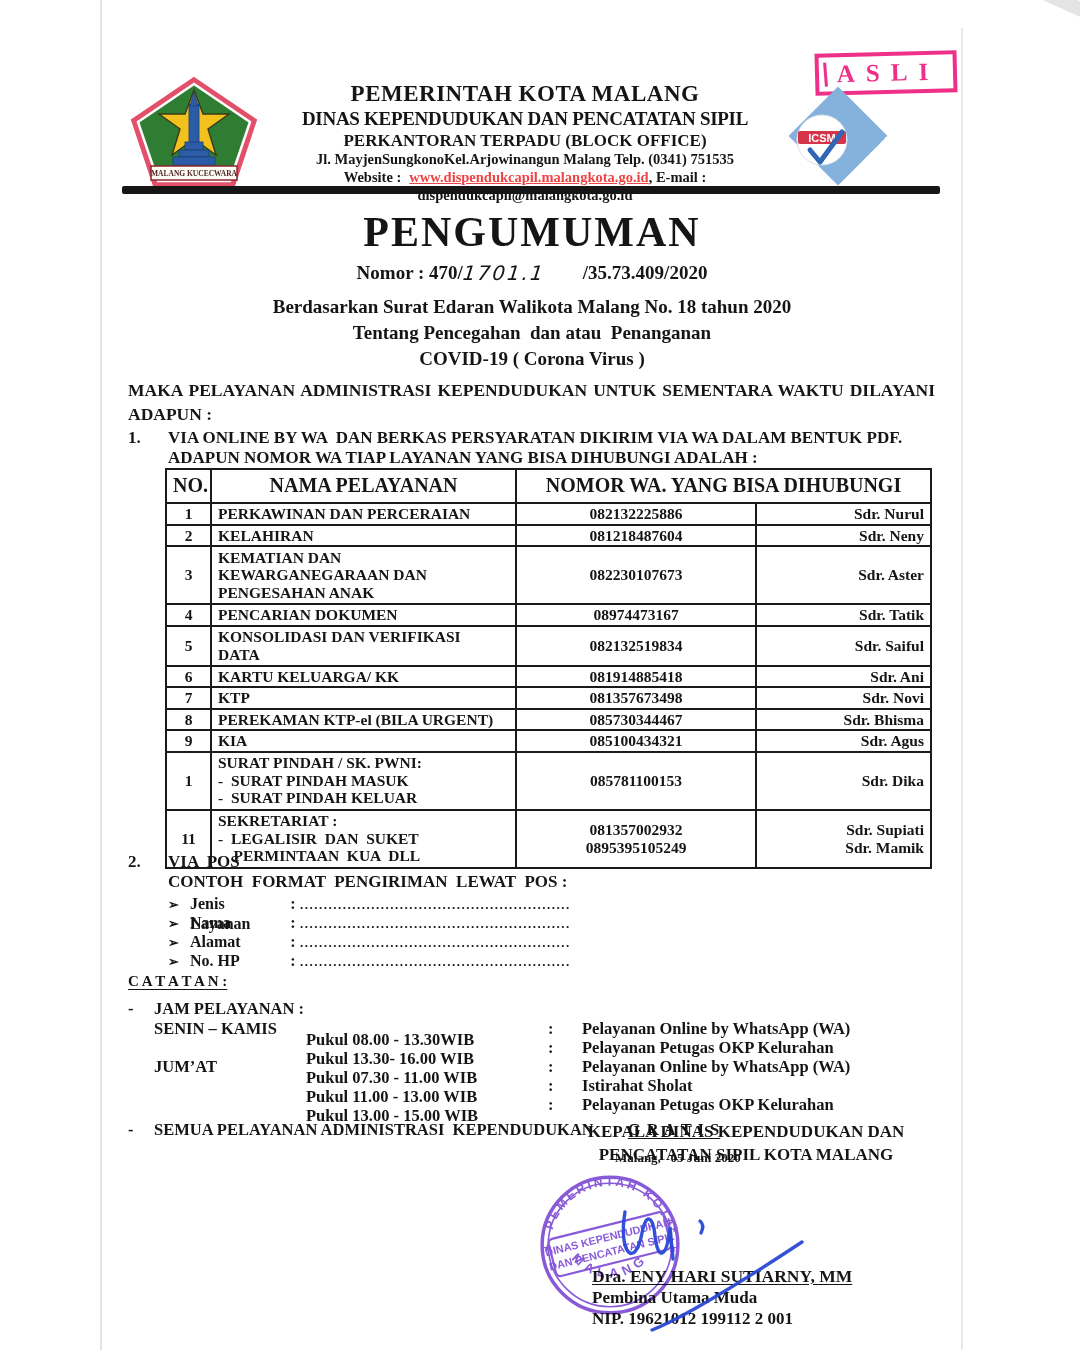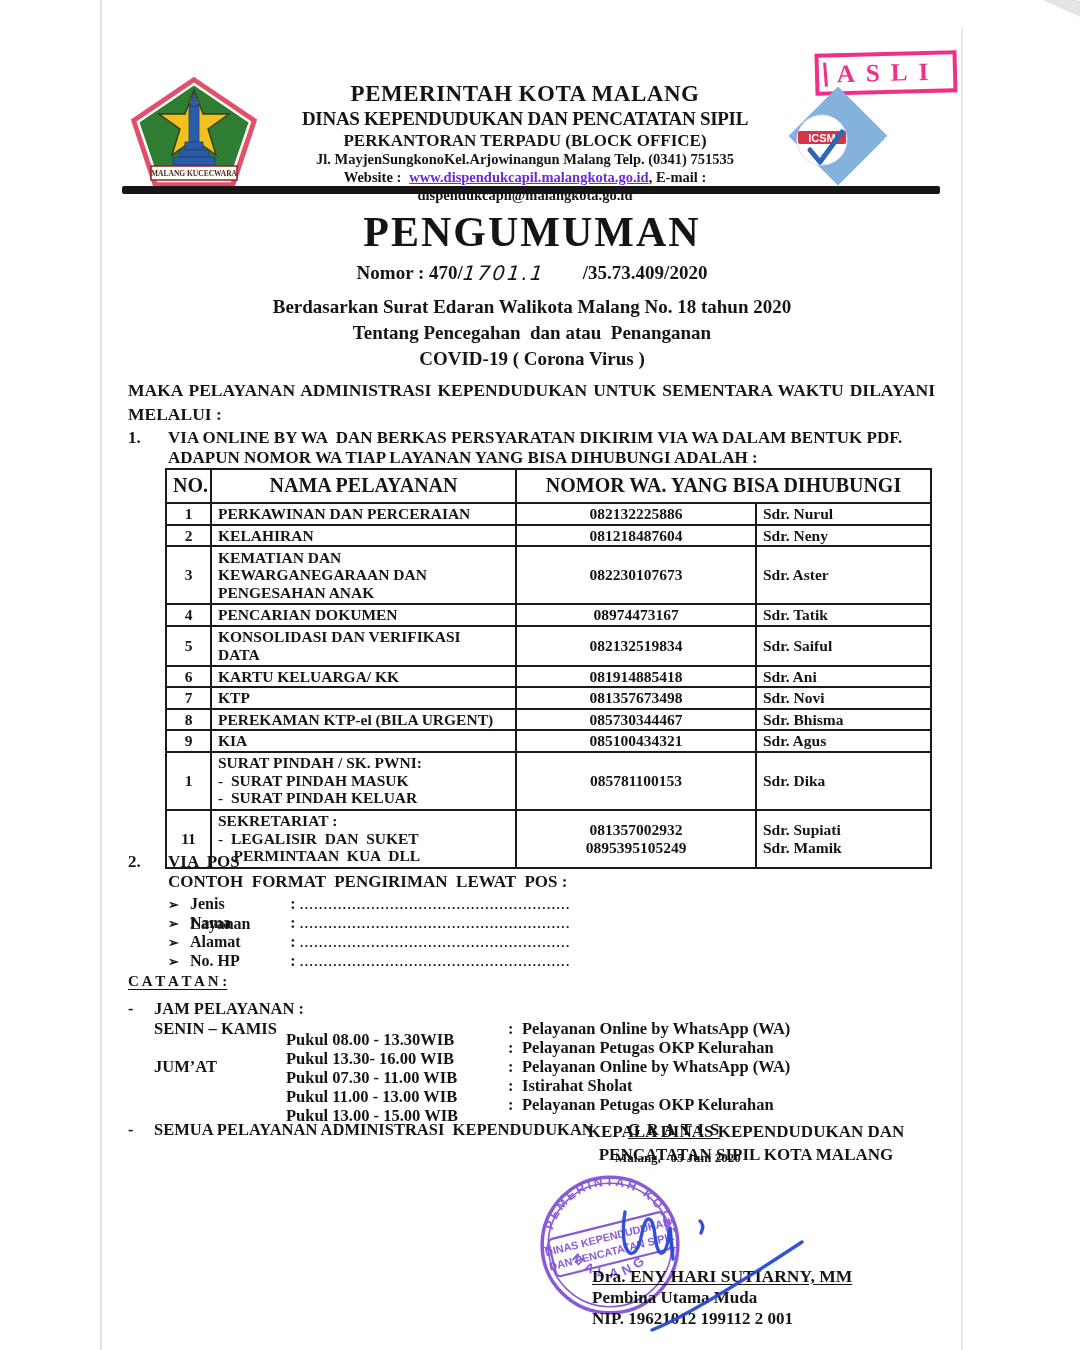--- a/index.html
+++ b/index.html
@@ -13,21 +13,21 @@
   .scan-smudge{position:absolute;left:1032px;top:-6px;width:60px;height:14px;background:#c9c9c9;opacity:.5;transform:rotate(24deg);}
 
   
   .logo{position:absolute;left:128px;top:76px;width:132px;height:112px;}
   .head-text{position:absolute;left:255px;top:80px;width:540px;text-align:center;font-weight:bold;}
   .h-l1{font-size:23px;line-height:27px;letter-spacing:.5px;}
   .h-l2{font-size:19px;line-height:24px;letter-spacing:-.3px;}
   .h-l3{font-size:17px;line-height:20px;}
   .h-l4{font-size:14.5px;line-height:17px;}
   .h-l5{font-size:14.5px;line-height:18px;}
-  .weblink{color:#6d28d9;text-decoration:underline;margin-left:8px;}
+  .weblink{color:#ef4444;text-decoration:underline;margin-left:8px;}
   .asli-stamp{position:absolute;left:815px;top:52px;width:130px;height:34px;border:4px solid #ee1f80;
       color:#ee1f80;font-weight:bold;font-size:25px;letter-spacing:11px;text-align:center;line-height:34px;
       transform:rotate(-1.5deg);opacity:.92;padding-left:4px;}
   .asli-stamp .bracket{position:absolute;left:5px;top:5px;bottom:5px;width:3px;background:#ee1f80;transform:rotate(-3deg);}
   .icsm-badge{position:absolute;left:778px;top:76px;width:120px;height:120px;}
   .head-rule{position:absolute;left:122px;top:186px;width:818px;height:8px;background:#161616;border-radius:2px;}
 
   
   .doc-title{position:absolute;left:0;top:208px;width:1064px;text-align:center;
       font-size:42px;font-weight:bold;letter-spacing:2px;}
@@ -49,39 +49,39 @@
   .numcol{width:40px;flex:none;}
   .seclines{flex:1;}
 
   
   .svc-table{position:absolute;left:165px;top:468px;border-collapse:collapse;table-layout:fixed;width:765px;
       font-size:15.5px;font-weight:bold;}
   .svc-table td,.svc-table th{border:2px solid #1a1a1a;padding:1px 6px;line-height:17.5px;vertical-align:middle;}
   .svc-table th{height:30px;text-align:center;font-size:20px;}
   .cell-no{text-align:center;}
   .cell-nomor{text-align:center;}
-  .cell-pic{padding-left:13px;}
+  .cell-pic{padding-left:13px;text-align:right;}
   .vtop{vertical-align:top;padding-top:2px;}
   .vbot{vertical-align:bottom;padding-bottom:2px;}
   .h56 td{height:54px;margin-top:40px;} .h38 td{height:36px;} .h19 td{height:16px;}
 
   .sec2{position:absolute;left:128px;top:852px;width:700px;font-size:17px;font-weight:bold;line-height:20px;}
   .pos-fields{margin-top:2px;}
   .pos-row{display:flex;align-items:baseline;height:19px;font-size:16px;}
   .pos-bullet{width:22px;flex:none;font-size:13px;}
   .pos-label{width:96px;flex:none;}
   .pos-colon{width:14px;flex:none;text-align:center;}
   .pos-dots{width:270px;overflow:hidden;white-space:nowrap;letter-spacing:1.5px;font-size:13px;flex:none;}
 
   .catatan{position:absolute;left:128px;top:972px;width:760px;font-size:16.5px;font-weight:bold;line-height:19px;}
   .cat-head{text-decoration:underline;text-underline-offset:3px;font-size:15px;margin-bottom:8px;}
   .dashrow{display:flex;}
   .dashcol{width:26px;flex:none;}
   .sched{margin-top:1px;}
-  .sched-row{display:flex;height:19px;}
+  .sched-row{display:flex;height:19px;gap:20px;}
   .sr-day{width:132px;flex:none;}
   .sr-time{width:222px;flex:none;margin-top:11px;}
   .sr-colon{width:14px;flex:none;}
   .sr-desc{flex:1;}
   .sched-indent{margin-left:26px;}
 
   .gratis-line{position:absolute;left:128px;top:1120px;width:760px;display:flex;font-size:16.5px;font-weight:bold;}
   .gratis-word{margin-left:34px;text-decoration:underline;text-underline-offset:3px;letter-spacing:1px;}
 
   
@@ -160,21 +160,21 @@
   </div>
 
   <div class="basis">
     <div class="pre">Berdasarkan Surat Edaran Walikota Malang No. 18 tahun 2020</div>
     <div class="pre">Tentang Pencegahan  dan atau  Penanganan</div>
     <div class="pre">COVID-19 ( Corona Virus )</div>
   </div>
 
   <div class="opening">
     <div class="just">MAKA PELAYANAN ADMINISTRASI KEPENDUDUKAN UNTUK SEMENTARA WAKTU DILAYANI</div>
-    <div>MELALUI :</div>
+    <div>ADAPUN :</div>
   </div>
 
   <div class="sec1 numrow">
     <div class="numcol">1.</div>
     <div class="seclines">
       <div class="pre">VIA ONLINE BY WA  DAN BERKAS PERSYARATAN DIKIRIM VIA WA DALAM BENTUK PDF.</div>
       <div class="pre">ADAPUN NOMOR WA TIAP LAYANAN YANG BISA DIHUBUNGI ADALAH :</div>
     </div>
   </div>
 

